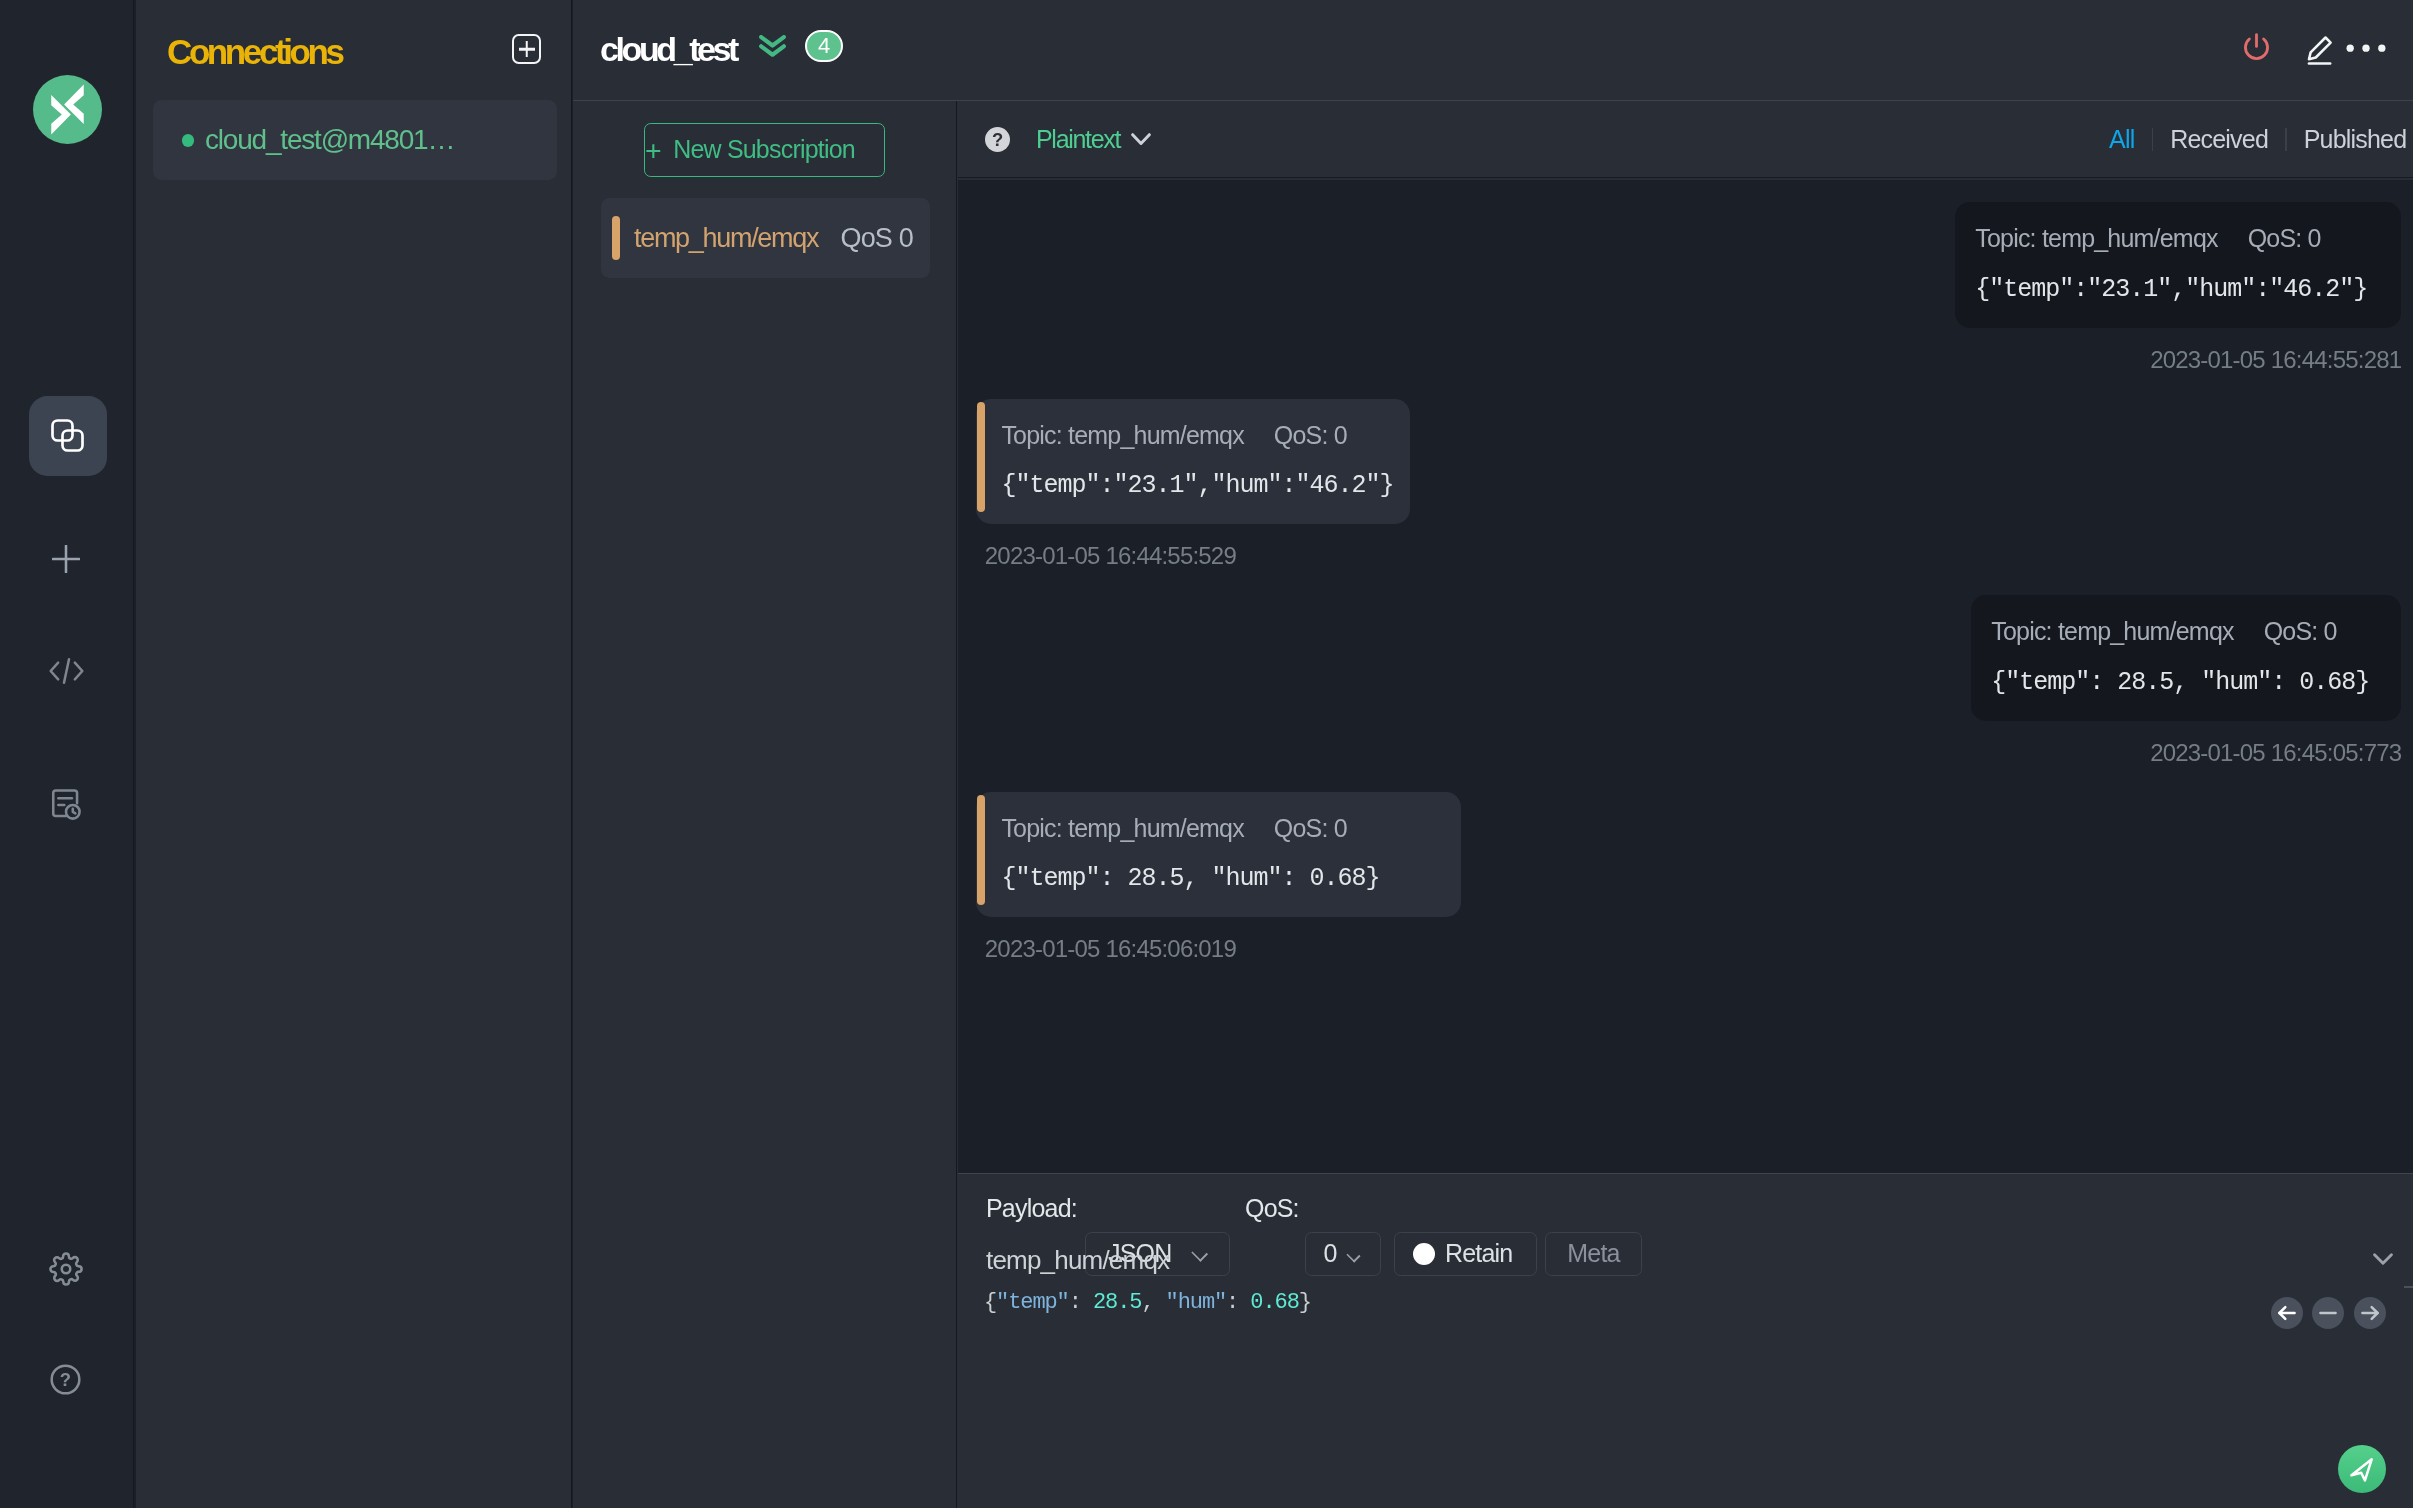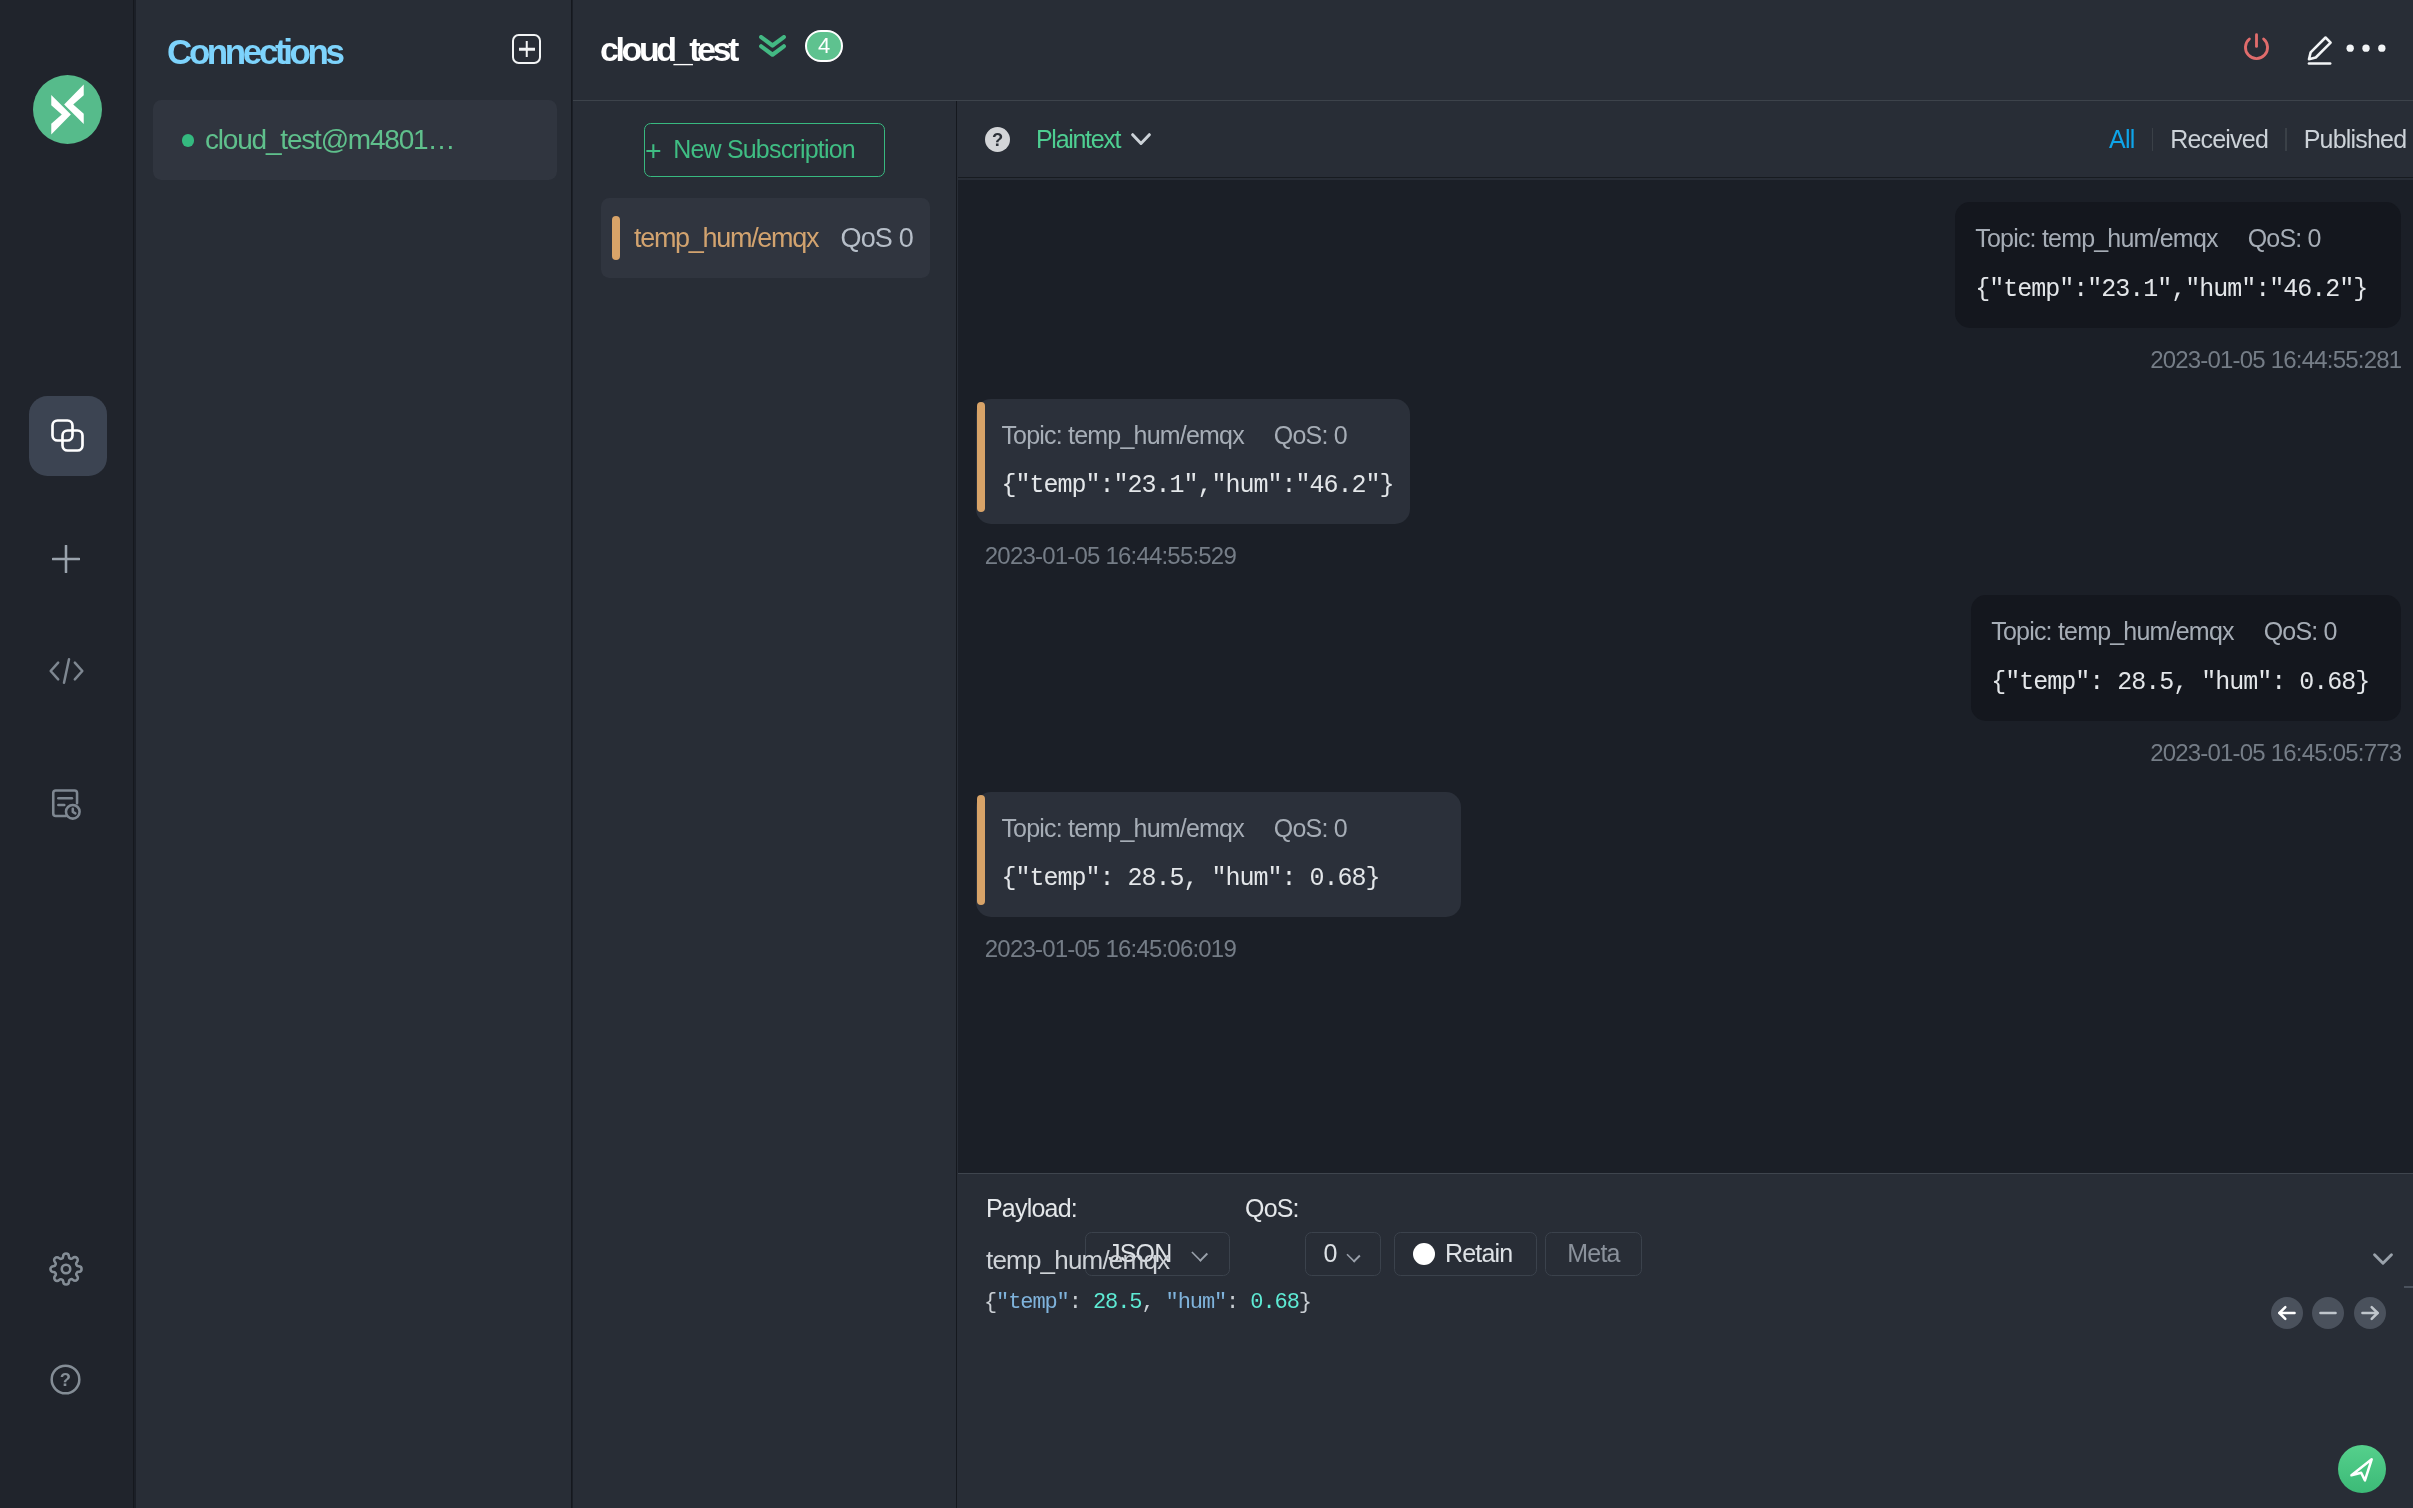--- a/index.html
+++ b/index.html
@@ -7,21 +7,21 @@
   body { font-family:"Liberation Sans", sans-serif; }
   .app { position:relative; width:2413px; height:1508px; }
   .abs { position:absolute; }
   .mono { font-family:"Liberation Mono", monospace; }
 
   
   .sidebar { left:0; top:0; width:134px; height:1508px; background:#20242c; border-right:1.7px solid #15181e; }
 
   
   .connpanel { left:136px; top:0; width:436px; height:1508px; background:#282d36; border-right:1.7px solid #15181e; }
-  .conn-title { position:absolute; left:31px; top:32px; font-size:35px; font-weight:700; color:#7dd3fc; letter-spacing:-3.4px; }
+  .conn-title { position:absolute; left:31px; top:32px; font-size:35px; font-weight:700; color:#eab308; letter-spacing:-3.4px; }
   .addbtn { position:absolute; left:376px; top:34px; width:29px; height:30px; border:2.5px solid #f2f4f5; border-radius:6.7px; }
   .addbtn:before { content:""; position:absolute; left:50%; top:50%; width:16px; height:2.5px; background:#f2f4f5; transform:translate(-50%,-50%); }
   .addbtn:after  { content:""; position:absolute; left:50%; top:50%; width:2.5px; height:16px; background:#f2f4f5; transform:translate(-50%,-50%); }
   .conn-item { position:absolute; left:17px; top:100px; width:404px; height:80px; background:#30353f; border-radius:8.4px; }
   .conn-dot { position:absolute; left:28.5px; top:34px; width:12.6px; height:12.6px; border-radius:50%; background:#34b97f; }
   .conn-name { position:absolute; left:52px; top:0; height:80px; line-height:80px; font-size:28px; letter-spacing:-1.2px; color:#5fc08c; }
 
   
   .main { left:573px; top:0; width:1840px; height:1508px; background:#282d36;padding-left:20px; }
   .header { position:absolute; left:0; top:0; width:1840px; height:101px; border-bottom:1.7px solid #3d434b; }

